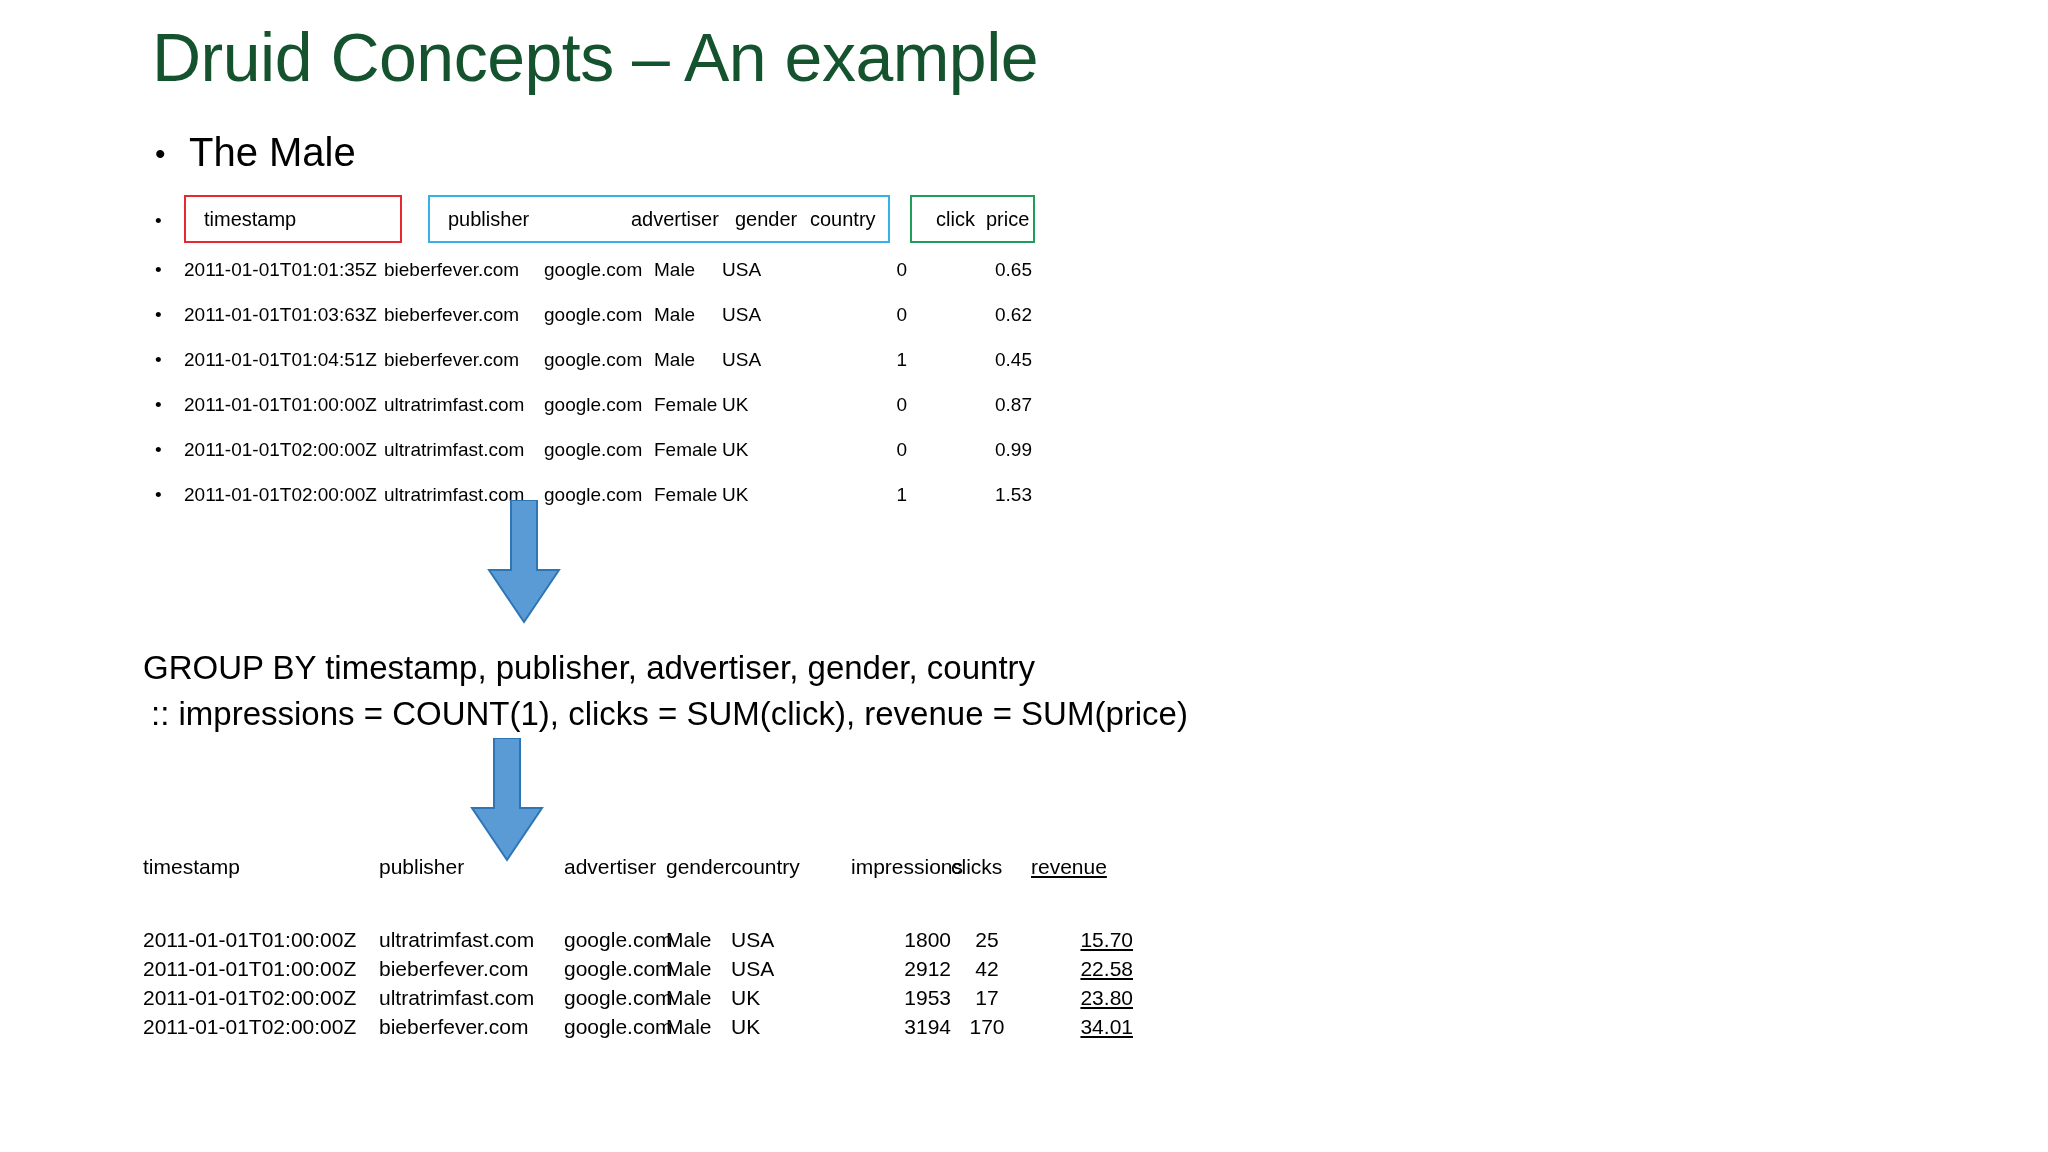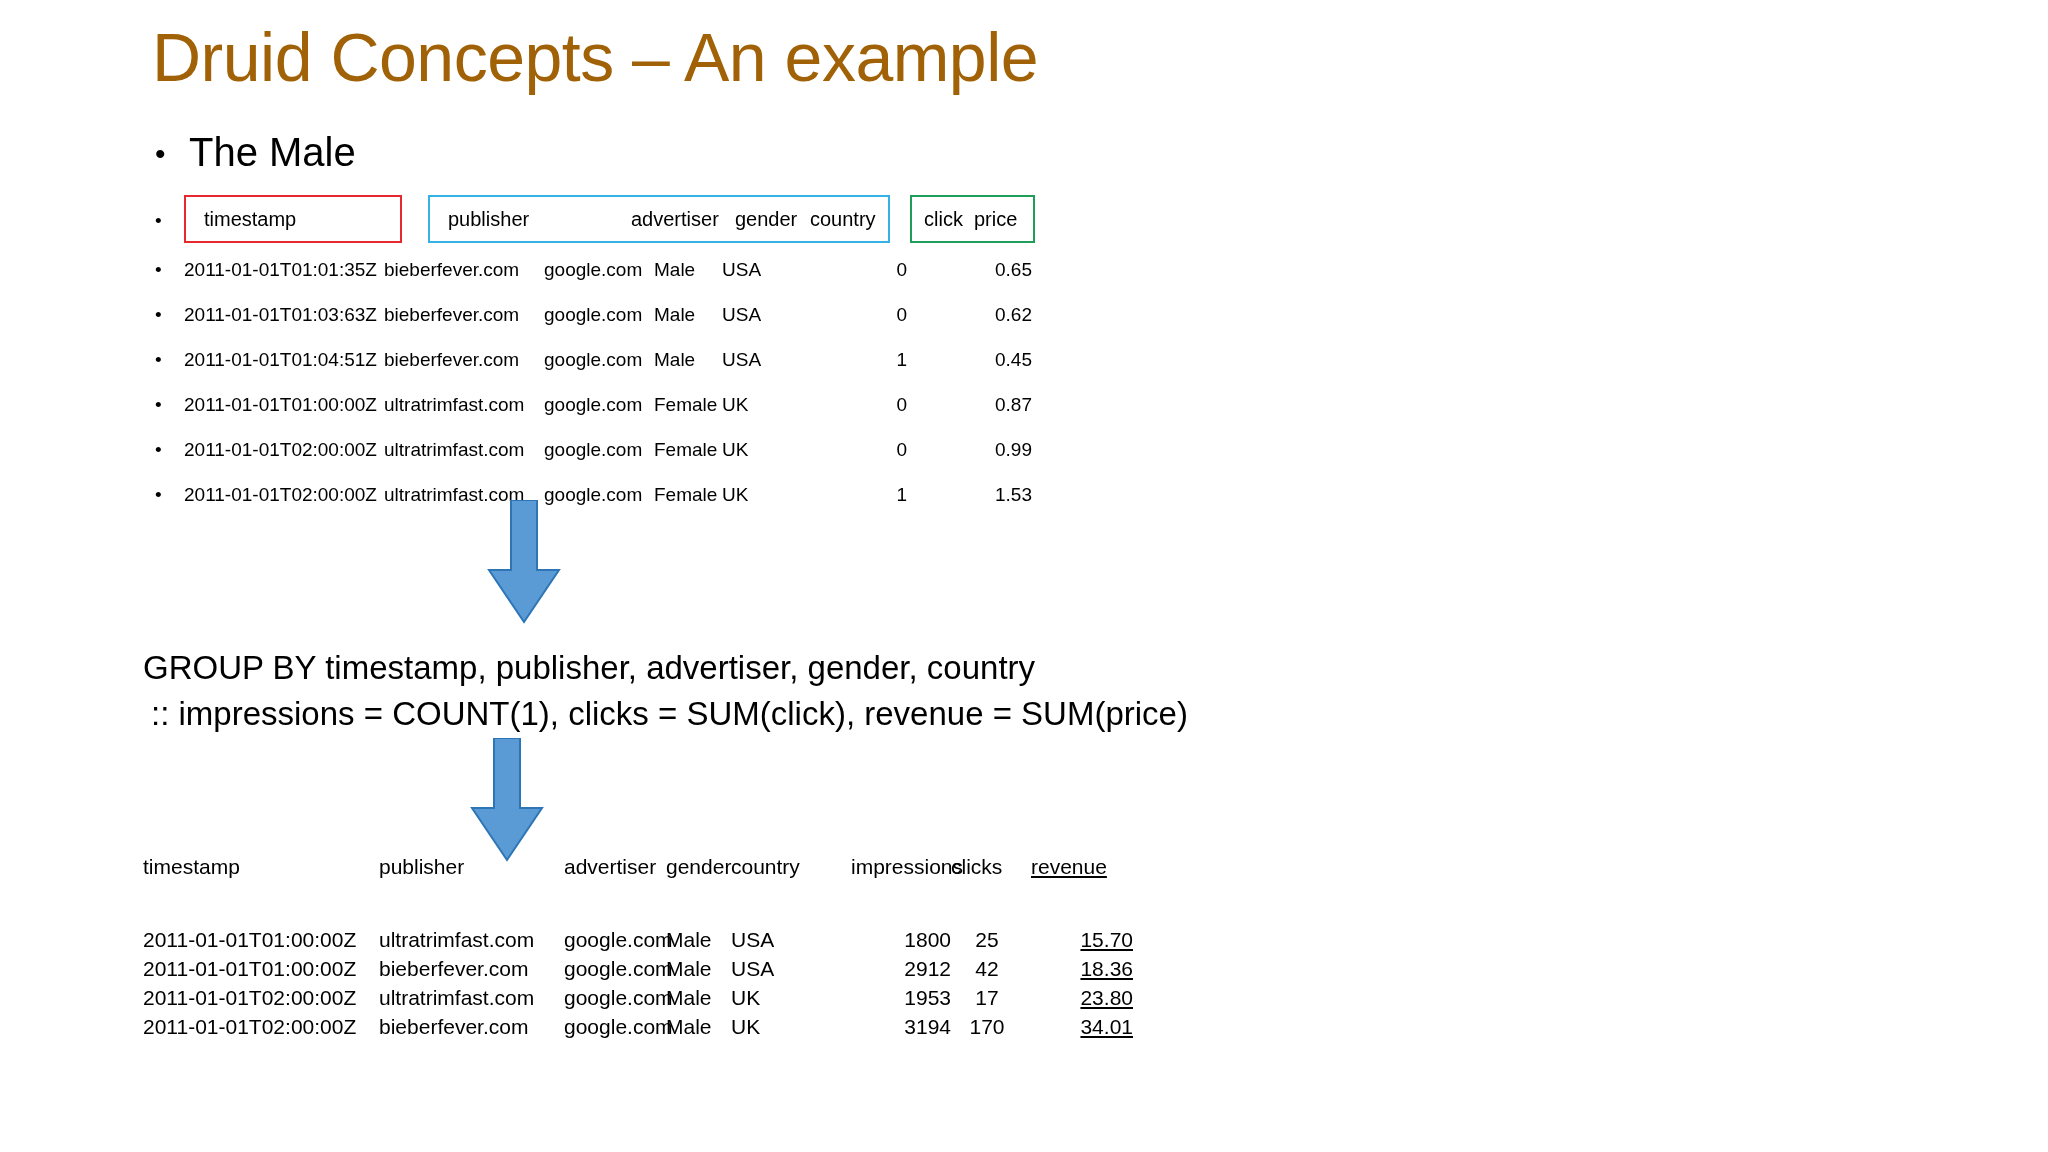--- a/index.html
+++ b/index.html
@@ -24,21 +24,21 @@
 
   
   .slide-title {
     position: absolute;
     left: 152px;
     top: 20px;
     font-size: 68px;
     font-weight: 400;
     letter-spacing: -0.5px;
     white-space: nowrap;
-    color: #a16207;
+    color: #14532d;
     line-height: 1.1;
   }
 
   
   .lvl1-bullet {
     position: absolute;
     left: 155px;
     top: 128px;
     font-size: 40px;
     white-space: nowrap;
@@ -103,21 +103,21 @@
     background: transparent;
   }
   .box-red    { border-color: #e8282f; }
   .box-blue   { border-color: #35b2e5; }
   .box-green  { border-color: #1f9e5a; }
   .gap-a { width: 26px; flex: 0 0 26px; }
   .gap-b { width: 20px; flex: 0 0 20px; }
 
   .hdr-ts   { width: 218px; flex: 0 0 218px; padding-left: 18px; }
   .hdr-grp  { width: 462px; flex: 0 0 462px; padding-left: 18px; }
-  .hdr-cp   { width: 125px; flex: 0 0 125px; padding-left: 12px; }
+  .hdr-cp   { width: 125px; flex: 0 0 125px; padding-left: 24px; }
   .hdr-sub-pub { width: 183px; flex: 0 0 183px; }
   .hdr-sub-adv { width: 104px; flex: 0 0 104px; }
   .hdr-sub-gen { width: 75px;  flex: 0 0 75px;  }
   .hdr-sub-ctr { width: 80px;  flex: 0 0 80px;  }
   .hdr-sub-clk { width: 50px;  flex: 0 0 50px;  }
   .hdr-sub-prc { width: 55px;  flex: 0 0 55px;  }
 
   
   .arrow {
     position: absolute;
@@ -320,21 +320,21 @@
     </div>
 
     <div class="res-row">
       <span class="r-ts">2011-01-01T01:00:00Z</span>
       <span class="r-pub">bieberfever.com</span>
       <span class="r-adv">google.com</span>
       <span class="r-gen">Male</span>
       <span class="r-ctry">USA</span>
       <span class="r-imp">2912</span>
       <span class="r-clk">42</span>
-      <span class="r-rev">18.36</span>
+      <span class="r-rev">22.58</span>
     </div>
 
     <div class="res-row">
       <span class="r-ts">2011-01-01T02:00:00Z</span>
       <span class="r-pub">ultratrimfast.com</span>
       <span class="r-adv">google.com</span>
       <span class="r-gen">Male</span>
       <span class="r-ctry">UK</span>
       <span class="r-imp">1953</span>
       <span class="r-clk">17</span>

